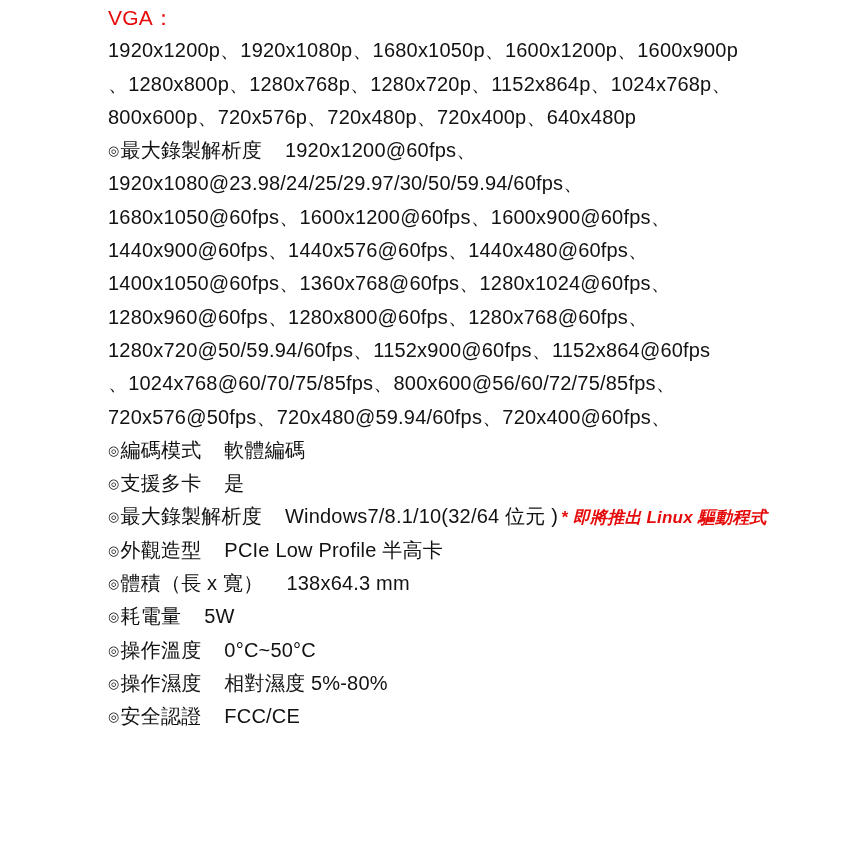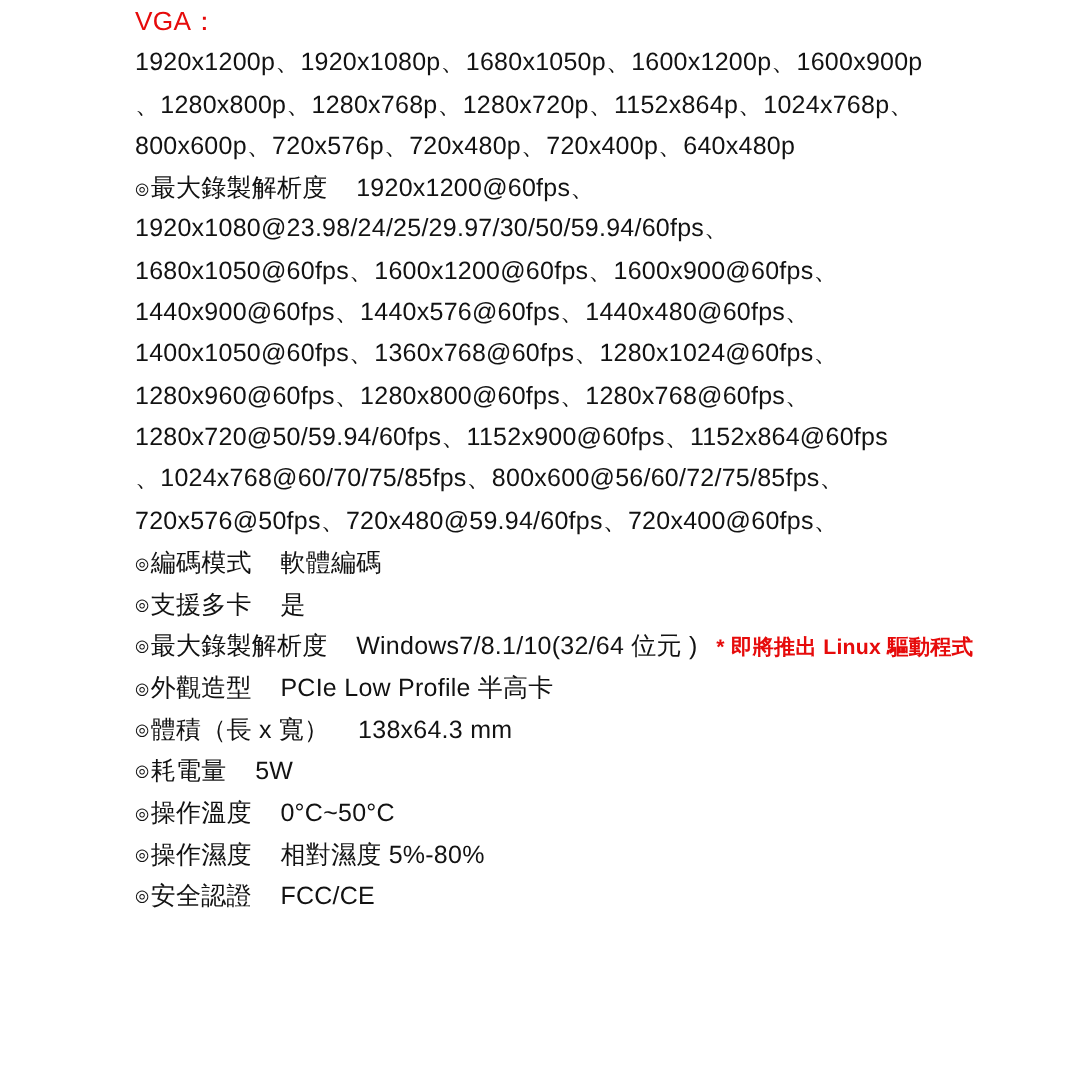--- a/index.html
+++ b/index.html
@@ -25,21 +25,22 @@
     font-size: 13px;
     vertical-align: 2px;
     margin-right: 1px;
     display: inline-block;
   }
   .spec-value { margin-left: 23px; }
   .spec-note {
     color: var(--accent);
     font-weight: 700;
     font-size: 17px;
-    margin-left: 15px;
+    margin-left: 3px;
+    font-style: italic;
   }
   .footer-line {
     text-align: center;
     color: var(--accent);
     font-weight: 700;
     font-size: 20px;
   }
 </style>
 </head>
 <body>

